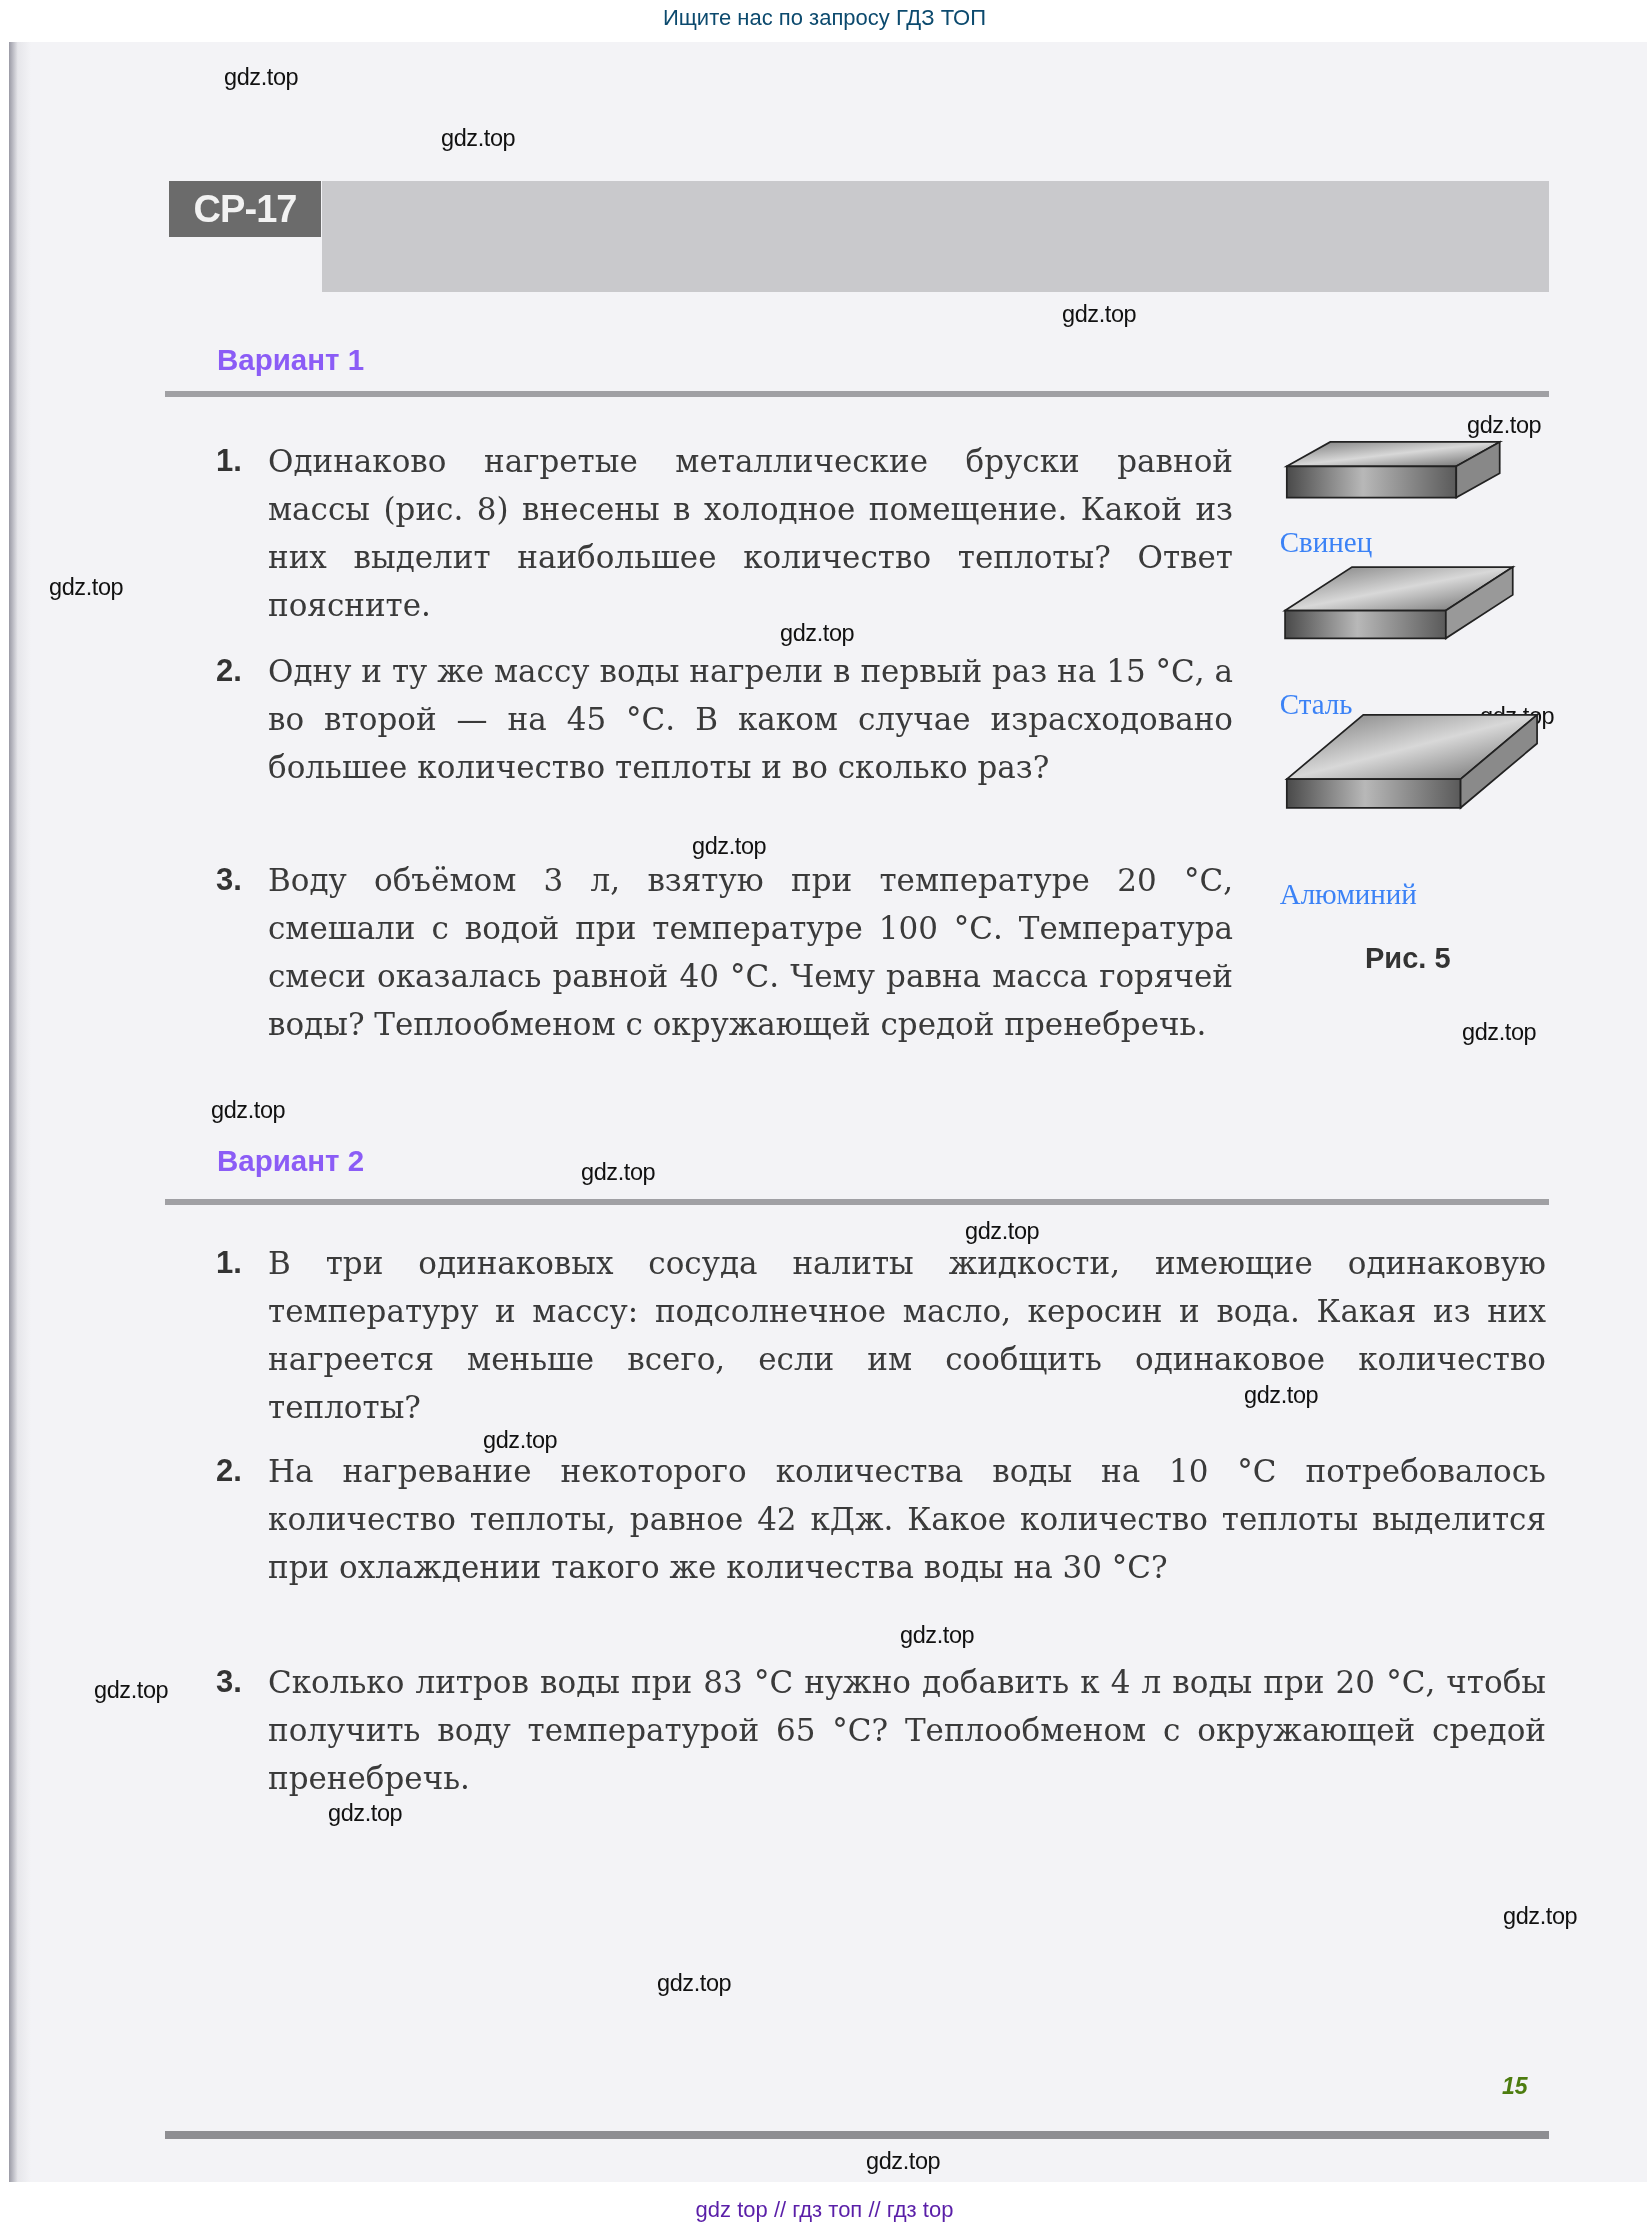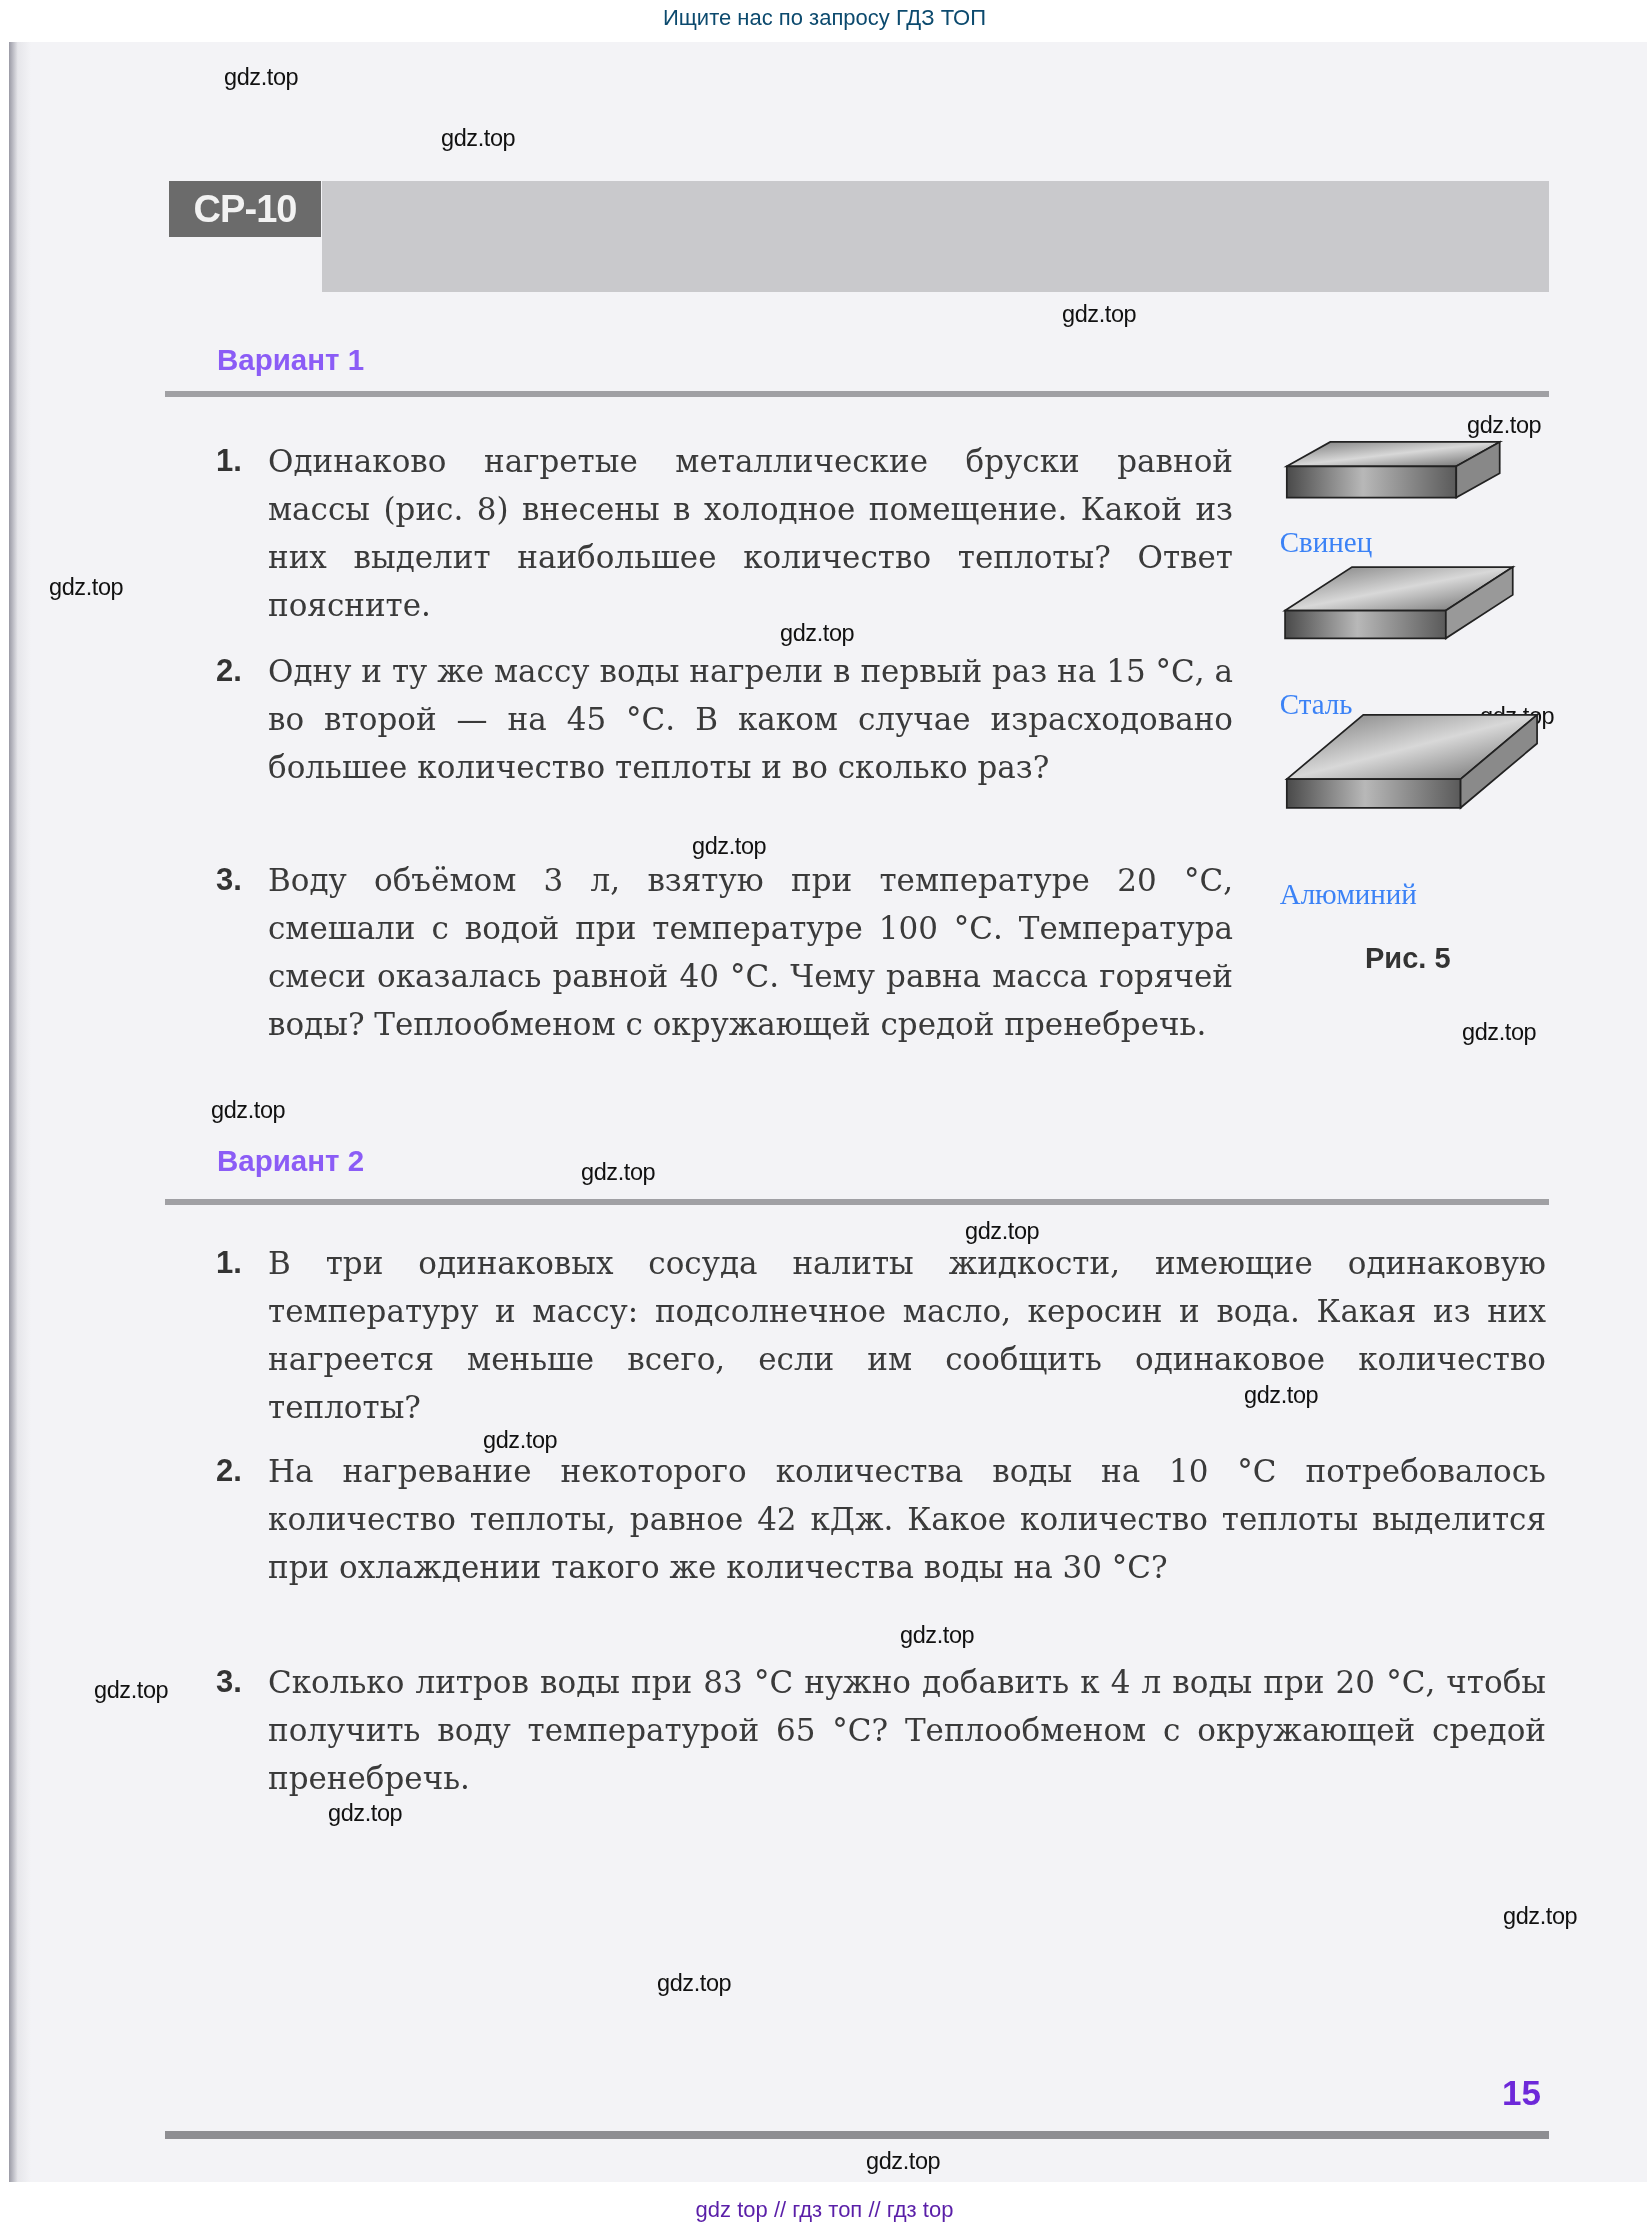--- a/index.html
+++ b/index.html
@@ -64,21 +64,21 @@
   }
   .fig-label {
     position: absolute; font-size: 29px; color: #3b82f6; font-family: Liberation Serif, serif;
   }
   .fig-caption {
     position: absolute; left: 87px; top: 507px;
     font-family: "Liberation Sans", sans-serif; font-weight: bold; font-size: 29px; color: #333;
   }
   .page-number {
     position: absolute; left: 1502px; top: 2073px;
-    font-family: "Liberation Sans", sans-serif; font-weight: bold; font-size: 35px; color: #6d28d9;
+    font-family: "Liberation Sans", sans-serif; font-weight: bold; font-size: 23px; color: #4d7c0f; font-style: italic;
   }
   .bottom-rule {
     position: absolute; left: 165px; top: 2131px; width: 1384px; height: 7.8px; background: #8e8e92;
   }
   .bottom-banner {
     position: absolute; left: 0; top: 2192px; width: 1649px; height: 35px;
     text-align: center; line-height: 35px;
     color: #5a1fa8; font-family: "Liberation Sans", sans-serif; font-size: 22px;
   }
 </style>
@@ -105,21 +105,21 @@
 <div class="watermark" style="left:965px;top:1218px;">gdz.top</div>
 <div class="watermark" style="left:1244px;top:1382px;">gdz.top</div>
 <div class="watermark" style="left:483px;top:1427px;">gdz.top</div>
 <div class="watermark" style="left:900px;top:1622px;">gdz.top</div>
 <div class="watermark" style="left:94px;top:1677px;">gdz.top</div>
 <div class="watermark" style="left:328px;top:1800px;">gdz.top</div>
 <div class="watermark" style="left:1503px;top:1903px;">gdz.top</div>
 <div class="watermark" style="left:657px;top:1970px;">gdz.top</div>
 <div class="watermark" style="left:866px;top:2148px;">gdz.top</div>
 
-<div class="header-tag">СР-10</div>
+<div class="header-tag">СР-17</div>
 <div class="header-box"></div>
 <div class="header-title">
 </div>
 
 <div class="variant-title" style="top:343px;">Вариант 1</div>
 <div class="rule" style="top:391px;"></div>
 
 <div class="task" style="top:437px;width:1017px;">
   <span class="task-num">1.</span>
   <span class="task-text">Одинаково нагретые металлические бруски равной массы (рис. 8) внесены в холодное помещение. Какой из них выделит наибольшее количество теплоты? Ответ поясните.</span>

